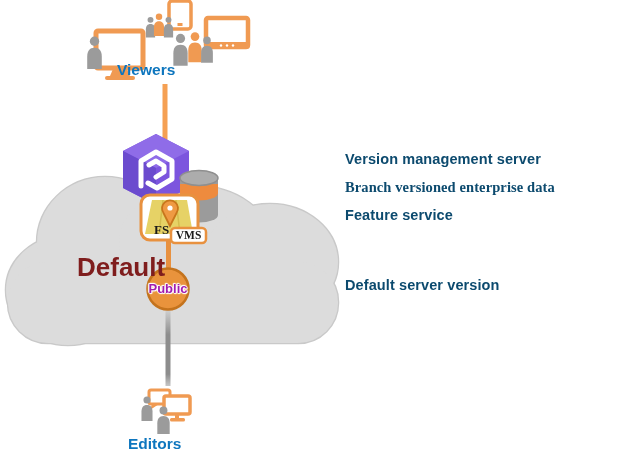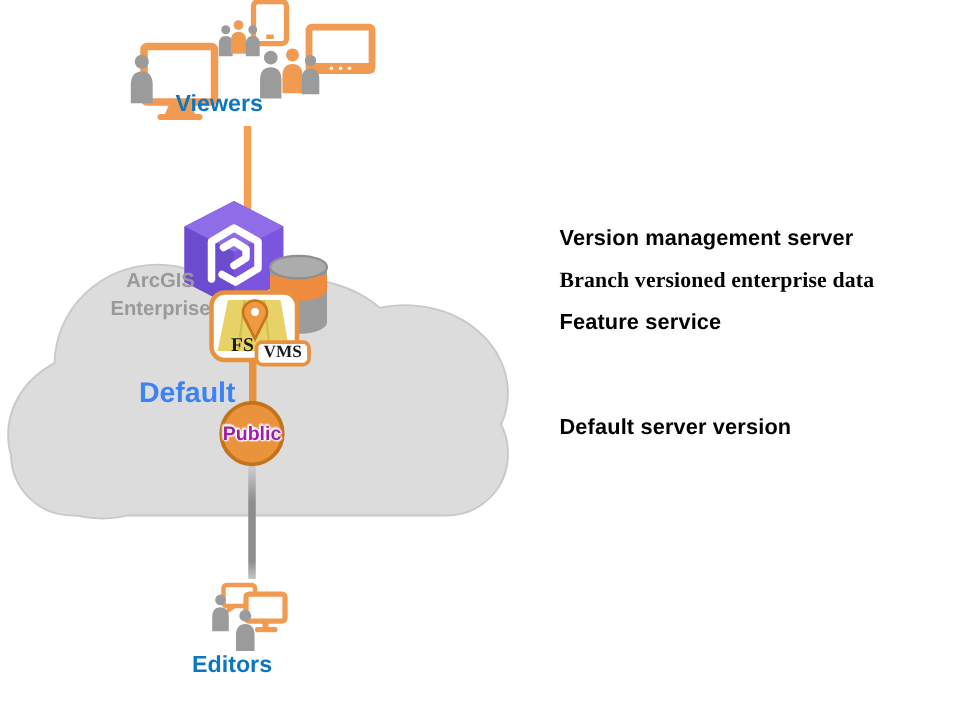--- a/index.html
+++ b/index.html
@@ -2,22 +2,22 @@
 <html><head>
 <meta charset="utf-8">
 <style>
   html,body{margin:0;padding:0;background:#fff;}
   #stage{position:relative;width:640px;height:469px;background:#fff;overflow:hidden;
          font-family:"Liberation Sans",sans-serif;}
   #stage svg{position:absolute;left:0;top:0;}
   .lbl{position:absolute;white-space:nowrap;}
   .viewers-label,.editors-label{color:#0E76BE;font-weight:bold;font-size:15.5px;text-align:left;}
   .cloud-label{color:#9A9A9A;font-weight:bold;font-size:13.5px;text-align:center;line-height:19px;}
-  .annotation{color:#000000;font-weight:600;font-size:14.5px;letter-spacing:.1px;margin-left:28px;}
-  .default-label{color:#3b82f6;font-weight:bold;font-size:19px;text-align:right;}
+  .annotation{color:#0c4a6e;font-weight:600;font-size:14.5px;letter-spacing:.1px;}
+  .default-label{color:#7f1d1d;font-weight:bold;font-size:26px;text-align:left;}
   .public-label{color:#a21caf;font-weight:bold;font-size:13px;text-align:center;
     text-shadow:-1px 0 1px #fff,1px 0 1px #fff,0 -1px 1px #fff,0 1px 1px #fff,1px 1px 1px #fff,-1px -1px 1px #fff;}
   .fs-label{font-family:"Liberation Serif",serif;font-weight:bold;font-size:13px;color:#1a1a1a;}
   .vms-label{font-family:"Liberation Serif",serif;font-weight:bold;font-size:11.5px;color:#1a1a1a;text-align:center;}
 </style>
 </head>
 <body>
 
 <div id="stage">
 
@@ -123,24 +123,20 @@
         <rect x="175" y="414" width="4" height="4" fill="#F09A52"></rect>
         <rect x="170" y="418" width="15" height="3.5" rx="1.5" fill="#F09A52"></rect>
       </g>
       <use href="#person" x="140" y="396" width="14" height="25" fill="#9B9B9B"></use>
       <use href="#person" x="155" y="406" width="17" height="28" fill="#9B9B9B"></use>
     </g>
   </svg>
 
   <div class="lbl viewers-label" style="left:117px;top:61px;width:100px;">Viewers</div>
 
-  <div class="lbl cloud-label" style="left:57px;top:177px;width:100px;white-space:normal;">
-    <div>ArcGIS</div>
-    <div>Enterprise</div>
-  </div>
 
   <div class="lbl fs-label" style="left:154px;top:222px;">FS</div>
   <div class="lbl vms-label" style="left:171px;top:229px;width:35px;">VMS</div>
 
   <div class="lbl default-label" style="left:77px;top:252px;width:80px;">Default</div>
   <div class="lbl public-label" style="left:143px;top:281px;width:50px;">Public</div>
 
   <div class="lbl annotation" style="left:345px;top:151px;">Version management server</div>
   <div class="lbl annotation" style="left:345px;top:179px;font-family:Liberation Serif, serif;">Branch versioned enterprise data</div>
   <div class="lbl annotation" style="left:345px;top:207px;">Feature service</div>

